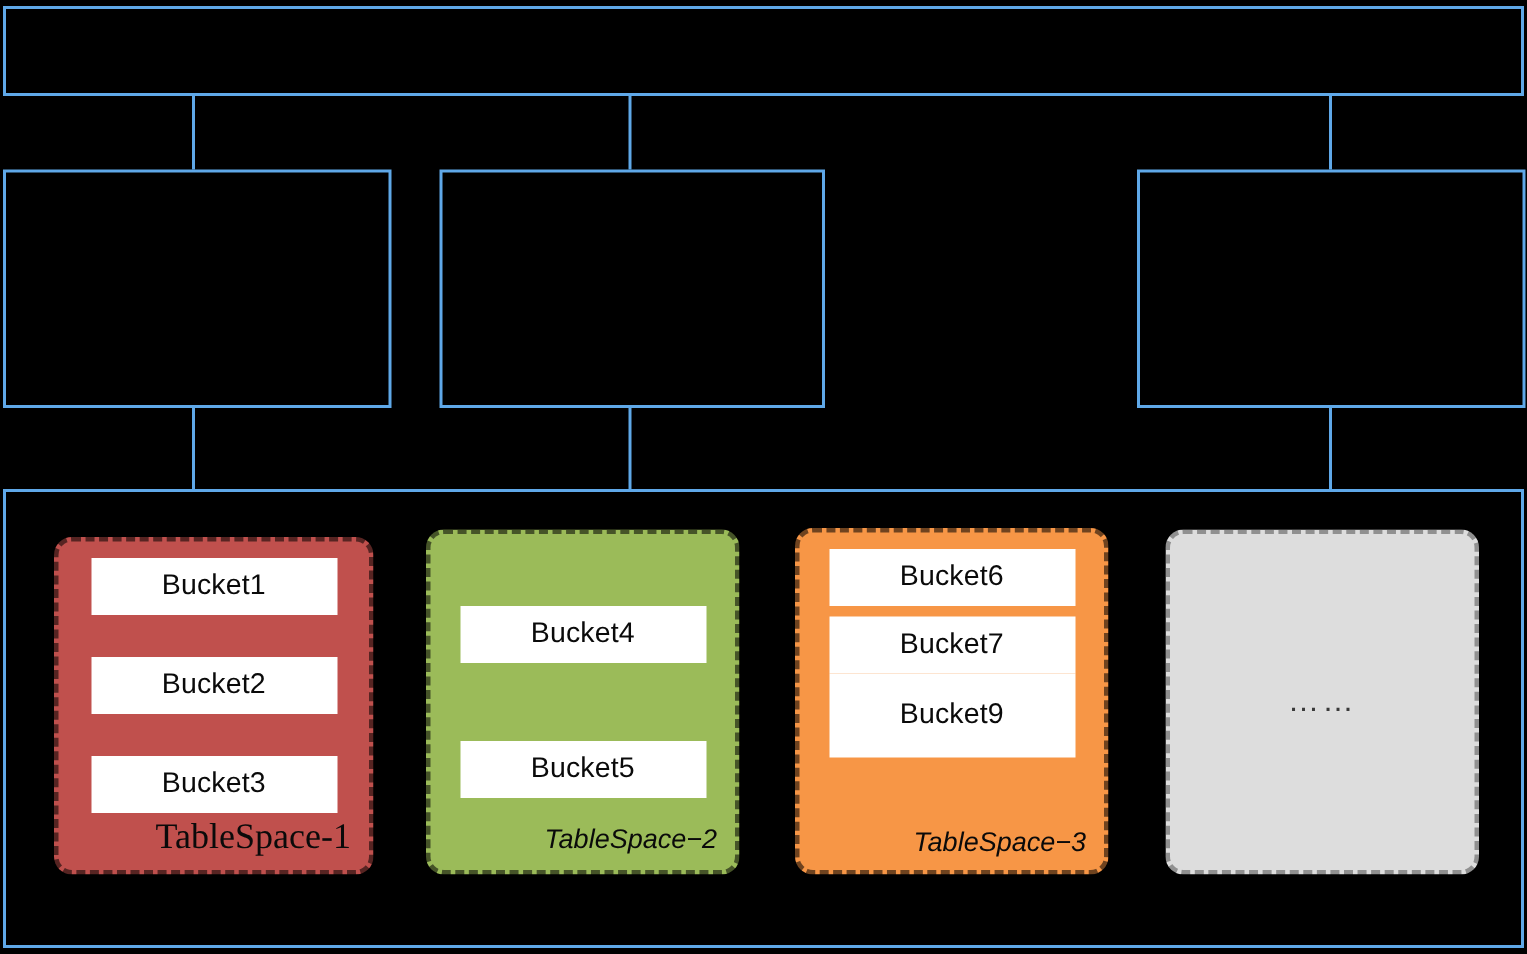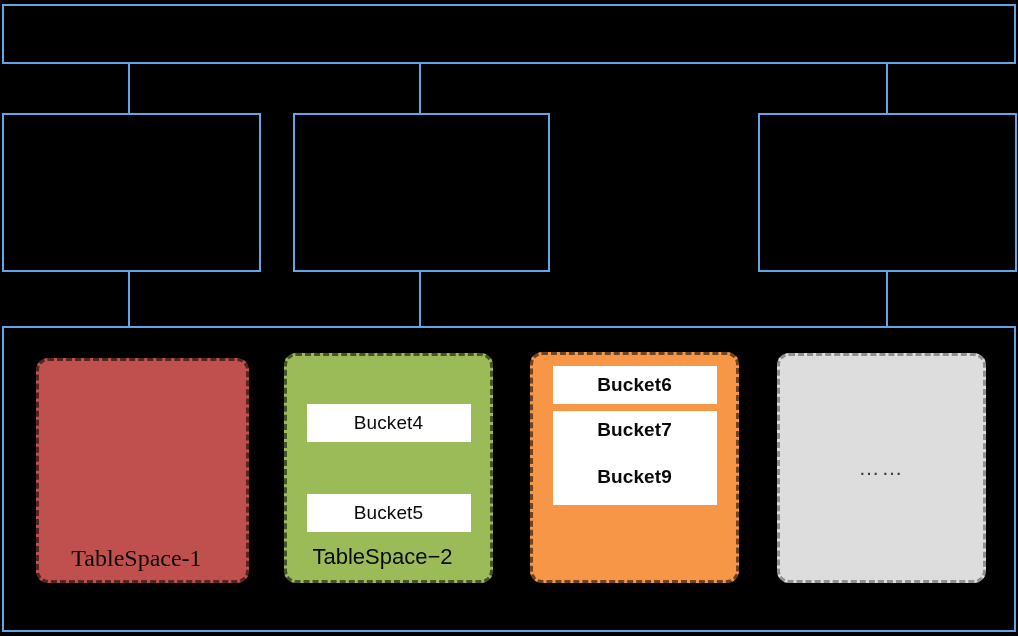--- a/index.html
+++ b/index.html
@@ -49,32 +49,33 @@
     display:flex;
     align-items:center;
     justify-content:center;
     font-size:19px;
     letter-spacing:.1px;
     font-family:"Liberation Sans",sans-serif;
   }
   .ts-label{
     position:absolute;
     left:0;right:12px;
-    text-align:center;
+    text-align:right;
     color:#0a0a0a;
     font-size:22px;
     white-space:nowrap;
   }
   .ts-label.serif{
     font-family:"Liberation Serif",serif;
     font-size:24px;
   }
   .ts-label.sans{
     font-family:"Liberation Sans",sans-serif;
-    font-size:22px;
+    font-size:18px;
+    font-style:italic;
   }
   .ellipsis{
     position:absolute;
     left:0;right:0;
     top:50%;
     transform:translateY(-50%);
     text-align:center;
     color:#3a3a3a;
     font-size:21px;
     letter-spacing:2px;
@@ -96,36 +97,42 @@
   <div class="blue-box" style="left:293px;top:113px;width:257px;height:159px;"></div>
   <div class="blue-box" style="left:758px;top:113px;width:259px;height:159px;"></div>
 
   <div class="conn" style="left:128px;top:272px;height:54px;"></div>
   <div class="conn" style="left:419px;top:272px;height:54px;"></div>
   <div class="conn" style="left:886px;top:272px;height:54px;"></div>
 
   <div class="blue-box" style="left:2px;top:326px;width:1014px;height:306px;"></div>
 
   <div class="tablespace" style="left:36px;top:358px;width:213px;height:225px;background:#c0504d;">
+    <div class="ts-buckets" style="top:11px;">
+      <div class="bucket" style="width:164px;height:38px;margin-bottom:28px;">Bucket1</div>
+      <div class="bucket" style="width:164px;height:38px;margin-bottom:28px;">Bucket2</div>
+      <div class="bucket" style="width:164px;height:38px;">Bucket3</div>
+    </div>
     <div class="ts-label serif" style="bottom:8px;">TableSpace-1</div>
   </div>
 
   <div class="tablespace" style="left:284px;top:353px;width:209px;height:230px;background:#9bbb59;">
     <div class="ts-buckets" style="top:48px;">
       <div class="bucket" style="width:164px;height:38px;margin-bottom:39px;">Bucket4</div>
       <div class="bucket" style="width:164px;height:38px;margin-top:13px;">Bucket5</div>
     </div>
     <div class="ts-label sans" style="bottom:10px;">TableSpace−2</div>
   </div>
 
   <div class="tablespace" style="left:530px;top:352px;width:209px;height:231px;background:#f79646;">
-    <div class="ts-buckets" style="top:11px;font-weight:bold;">
+    <div class="ts-buckets" style="top:11px;">
       <div class="bucket" style="width:164px;height:38px;margin-bottom:7px;">Bucket6</div>
       <div class="bucket" style="width:164px;height:38px;margin-bottom:0;">Bucket7</div>
       <div class="bucket" style="width:164px;height:56px;">Bucket9</div>
     </div>
+    <div class="ts-label sans" style="bottom:8px;">TableSpace−3</div>
   </div>
 
   <div class="tablespace" style="left:777px;top:353px;width:209px;height:230px;background:#dddddd;border-color:rgba(0,0,0,.35);">
     <div class="ellipsis">……</div>
   </div>
 
 </div>
 
 </body></html>

